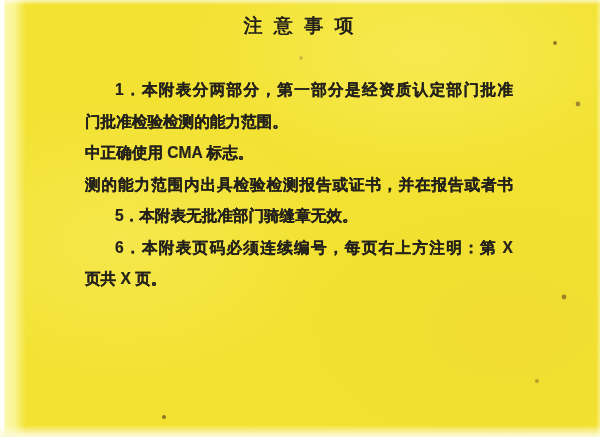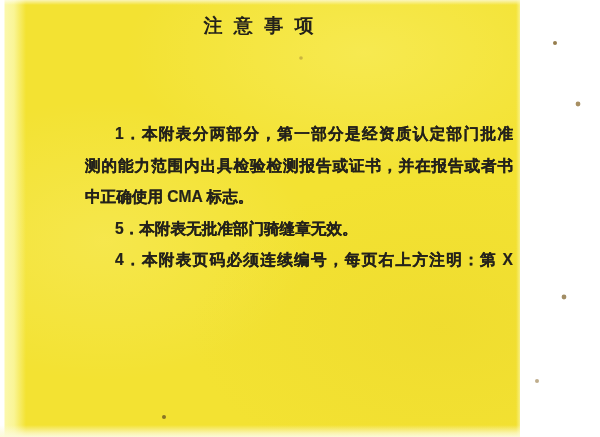--- a/index.html
+++ b/index.html
@@ -6,21 +6,21 @@
     margin: 0;
     padding: 0;
     width: 600px;
     height: 437px;
     overflow: hidden;
     font-family: "Liberation Sans", sans-serif;
   }
   .paper {
     position: absolute;
     inset: 0;
-    width: 520px;
+    width: 600px;
     height: 437px;
     background:
       radial-gradient(340px 180px at 70% 12%, rgba(255,250,150,0.30), rgba(255,250,150,0) 70%),
       radial-gradient(300px 200px at 20% 55%, rgba(255,248,170,0.22), rgba(255,248,170,0) 70%),
       radial-gradient(360px 220px at 85% 75%, rgba(230,205,40,0.25), rgba(230,205,40,0) 70%),
       #F3E232;
   }
   
   .edge-left {
     position: absolute; left: 0; top: 0; bottom: 0; width: 26px;
@@ -53,21 +53,20 @@
   }
   .text-block {
     position: absolute;
     top: 74px;
     left: 85px;
     width: 428px;
     font-size: 15.6px;
     line-height: 31.5px;
     font-weight: 600;
     color: #24221B;
-    margin-top: 44px;
     -webkit-text-stroke: 0.2px #24221B;
   }
   .line { width: 428px; }
   .line.indent { text-indent: 30px; }
   .line.full { text-align: justify; text-align-last: justify; }
   
   .speckles {
     position: absolute; left: 0; top: 0; width: 2px; height: 2px;
     border-radius: 50%;
     background: transparent;
@@ -86,20 +85,22 @@
 <div class="paper">
   <div class="edge-left"></div>
   <div class="edge-top"></div>
   <div class="edge-right"></div>
   <div class="edge-bottom"></div>
 
   <h1 class="title">注 意 事 项</h1>
 
   <div class="text-block" id="lines">
       <div class="line indent full">1．本附表分两部分，第一部分是经资质认定部门批准</div>
+      <div class="line">门批准检验检测的能力范围。</div>
+      <div class="line">中正确使用 CMA 标志。</div>
       <div class="line full">测的能力范围内出具检验检测报告或证书，并在报告或者书</div>
-      <div class="line">中正确使用 CMA 标志。</div>
       <div class="line indent">5．本附表无批准部门骑缝章无效。</div>
-      <div class="line indent full">4．本附表页码必须连续编号，每页右上方注明：第 X</div>
+      <div class="line indent full">6．本附表页码必须连续编号，每页右上方注明：第 X</div>
+      <div class="line">页共 X 页。</div>
     </div>
 
   <div class="speckles"></div>
 </div>
 
 </body></html>

